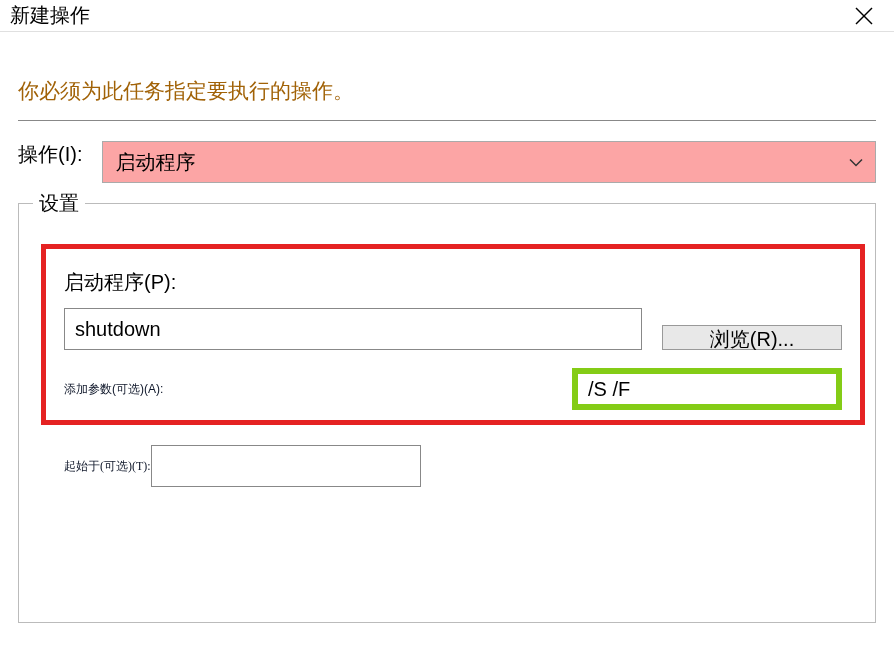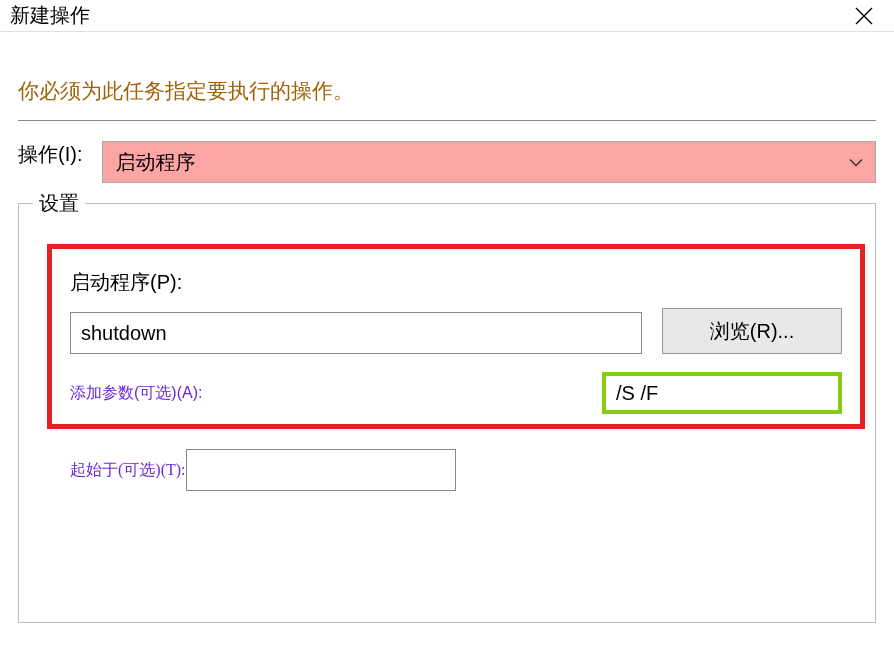--- a/index.html
+++ b/index.html
@@ -83,21 +83,21 @@
       transform: translateY(-50%);
     }
     .action-select-arrow svg {
       width: 14px;
       height: 10px;
     }
     .fieldset-wrap {
       position: relative;
       border: 1px solid #bbb;
       margin-top: 12px;
-      padding: 40px 0 0 18px;
+      padding: 40px 0 0 12px;
       height: 420px;
     }
     .fieldset-legend {
       position: absolute;
       top: -14px;
       left: 14px;
       background: #fff;
       padding: 0 6px;
       font-size: 20px;
       color: #000;
@@ -124,40 +124,40 @@
       padding: 0 10px;
       font-size: 20px;
       font-family: inherit;
       background: #fff;
     }
     .program-input {
       flex: 1;
     }
     .browse-btn {
       width: 180px;
-      height: 46px;
+      height: 25px;
       background: #e8e8e8;
       border: 1px solid #999;
       font-size: 20px;
       cursor: pointer;
       font-family: inherit;
     }
     .param-row {
       display: flex;
       align-items: center;
       justify-content: space-between;
     }
     .param-label {
-      font-size: 16px;
-      color: #6d28d9;
+      font-size: 12px;
+      color: #0f172a;
     }
     .param-input {
-      width: 240px;
-      height: 42px;
-      border: 4px solid #84cc16;
+      width: 270px;
+      height: 42px;
+      border: 6px solid #84cc16;
       padding: 0 10px;
       font-size: 20px;
       font-family: inherit;
       background: #fff;
     }
     .start-row {
       display: flex;
       align-items: center;
       justify-content: flex-start;
       padding: 10px 23px 0 33px;

